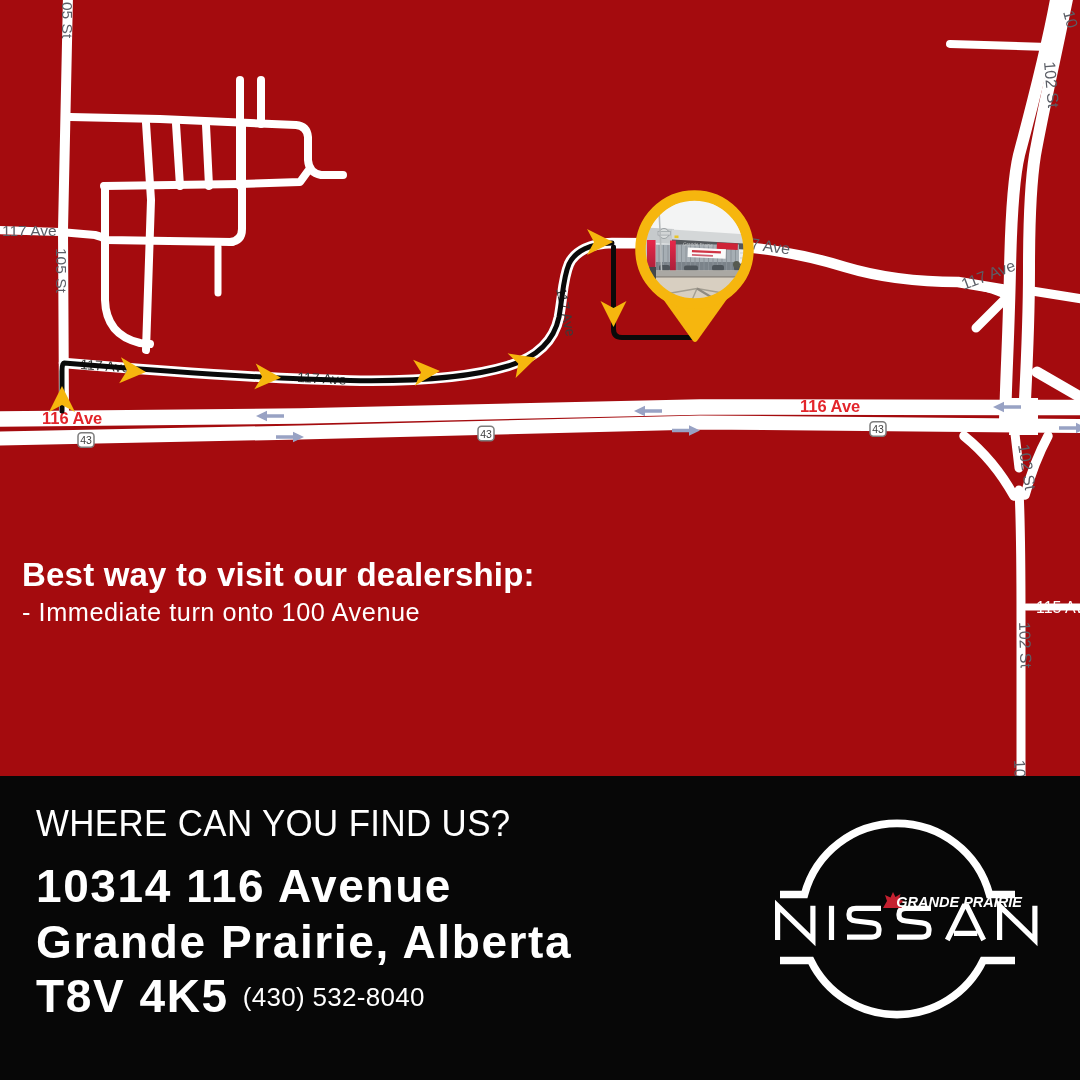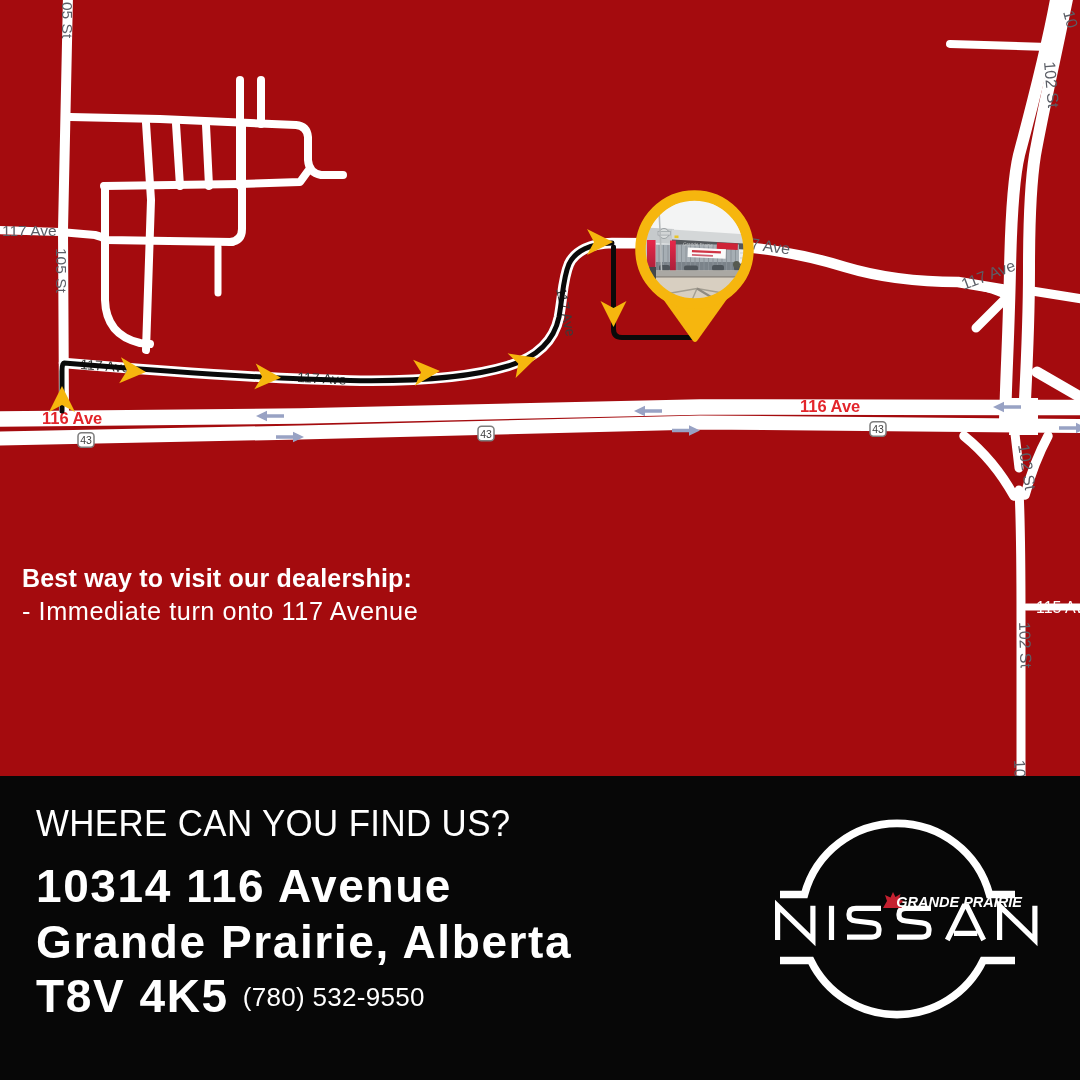--- a/index.html
+++ b/index.html
@@ -1,19 +1,19 @@
 <!DOCTYPE html>
 <html><head>
 <meta charset="utf-8">
 <style>
 html,body{margin:0;padding:0;background:#000}
 #page{position:relative;width:1080px;height:1080px;overflow:hidden;background:#a40b0e;font-family:"Liberation Sans",sans-serif}
 #map{position:absolute;left:0;top:0}
 #directions{position:absolute;left:22px;top:556px;color:#fff}
-#directions .hd{font-size:25px;font-weight:bold;margin:8px 0 6px 0;letter-spacing:.2px}
+#directions .hd{font-size:33px;font-weight:bold;margin:0 0 6px 0;letter-spacing:.2px}
 #directions .ln{font-size:25.3px;line-height:25.5px;margin:0;letter-spacing:.55px}
 #footer{position:absolute;left:0;top:776px;width:1080px;height:304px;background:#070707;color:#fff}
 #f-find{position:absolute;left:36px;top:802px;font-size:37.5px;font-weight:400;letter-spacing:.4px;color:#fff;transform:scaleX(.93);transform-origin:left top}
 .addr{position:absolute;left:36px;font-size:46px;font-weight:bold;letter-spacing:1.6px;color:#fff}
 #phone{font-size:26px;font-weight:400;letter-spacing:.3px;margin-left:14px;vertical-align:6px}
 #logo{position:absolute;left:760px;top:800px}
 </style>
 </head>
 <body>
 <div id="page">
@@ -156,27 +156,27 @@
 </g>
 <rect x="648.5" y="267" width="7.5" height="12" fill="#43474b"></rect>
 <circle cx="736.5" cy="264.5" r="3.5" fill="#565a50"></circle>
 <circle cx="742.5" cy="266" r="3" fill="#565a50"></circle>
 </g>
 <circle cx="694.5" cy="249.5" r="54" fill="none" stroke="#f6b60e" stroke-width="10.5"></circle>
 </g>
 </svg>
 <div id="directions">
 <p class="hd">Best way to visit our dealership:</p>
-<p class="ln">- Immediate turn onto 117 Avenue</p>
+<p class="ln">- Immediate turn onto 100 Avenue</p>
 </div>
 <div id="footer"></div>
 <div id="f-find">WHERE CAN YOU FIND US?</div>
 <div class="addr" style="top:859px">10314 116 Avenue</div>
 <div class="addr" style="top:915px">Grande Prairie, Alberta</div>
-<div class="addr" style="top:969px">T8V 4K5<span id="phone">(780) 532-9550</span></div>
+<div class="addr" style="top:969px">T8V 4K5<span id="phone">(430) 532-8040</span></div>
 <svg id="logo" width="300" height="280" viewBox="0 0 300 280">
 <g stroke="#fff" stroke-width="7.6" fill="none">
 <path d="M20,94.5 H44.5 A95.7,95.7 0 0 1 229.5,94.5 H255"></path>
 <path d="M20,160.5 H50.8 A95.7,95.7 0 0 0 223.2,160.5 H255"></path>
 </g>
 <g stroke="#fff" stroke-width="5.2" fill="none" stroke-linecap="butt" stroke-linejoin="miter">
 <path d="M17.6,140 V105.8 L52.9,140 V105.8"></path>
 <path d="M71.5,105.8 V140"></path>
 <path d="M121,108.4 L96,108.4 Q89,108.4 89,114 L89,115.2 Q89,120.2 96,121 L112,122.8 Q119,123.6 119,128.8 L119,130.6 Q119,137.2 112,137.2 L87,137.2"></path>
 <path d="M171,108.4 L146,108.4 Q139,108.4 139,114 L139,115.2 Q139,120.2 146,121 L162,122.8 Q169,123.6 169,128.8 L169,130.6 Q169,137.2 162,137.2 L137,137.2"></path>

